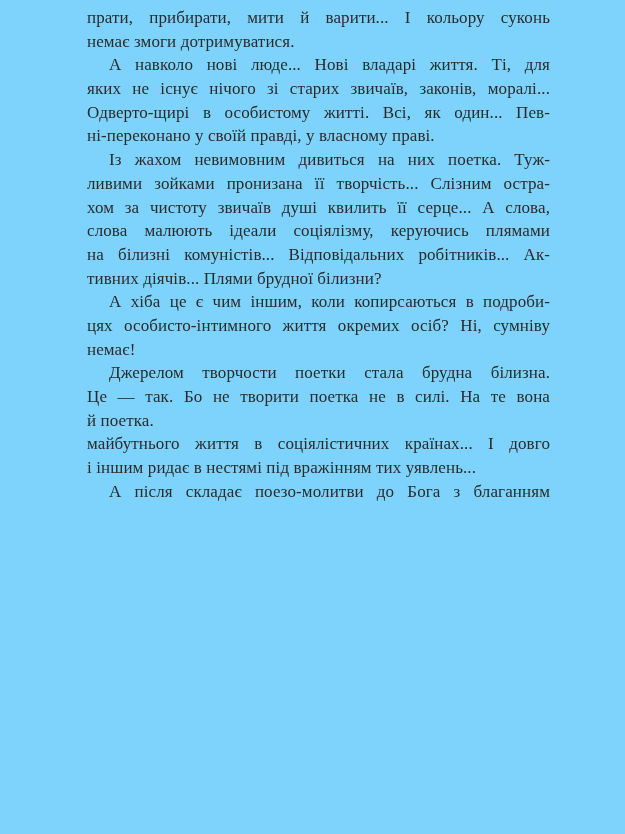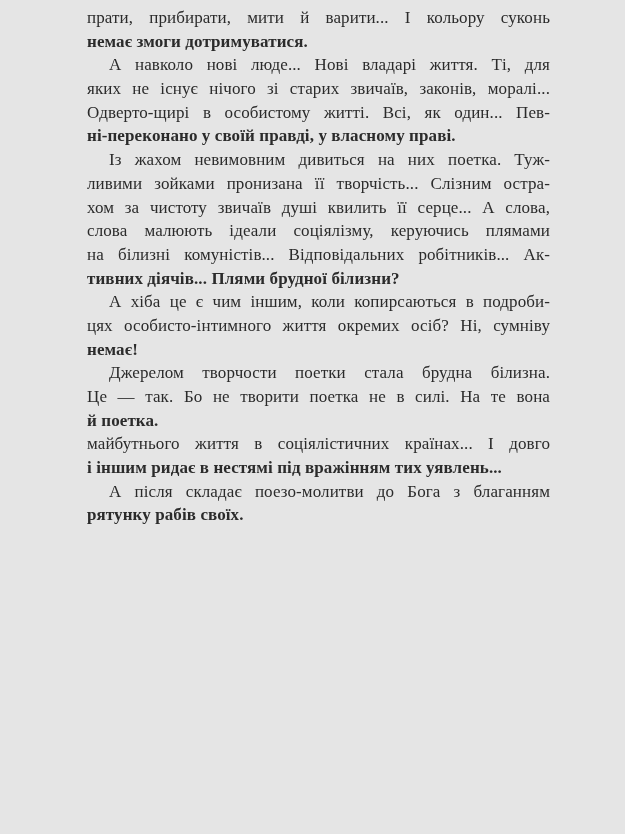--- a/index.html
+++ b/index.html
@@ -30,30 +30,29 @@
   }
   .line {
     height: 23.7px;
     overflow: hidden;
     text-align: justify;
     text-align-last: justify;
   }
   .line.last {
     text-align: right;
     text-align-last: left;
-    font-weight: bold;
   }
   .line.indent {
     text-indent: 22px;
   }
 </style>
 </head>
 <body>
 
-<div class="page" style="background: #e5e5e5; color: rgb(43, 43, 43);">
+<div class="page" style="background: #7dd3fc; color: rgb(43, 43, 43);">
   <div class="text-block">
     <div class="line">прати, прибирати, мити й варити... І кольору суконь</div>
     <div class="line last">немає змоги дотримуватися.</div>
     <div class="line indent">А навколо нові люде... Нові владарі життя. Ті, для</div>
     <div class="line">яких не існує нічого зі старих звичаїв, законів, моралі...</div>
     <div class="line">Одверто-щирі в особистому житті. Всі, як один... Пев-</div>
     <div class="line last">ні-переконано у своїй правді, у власному праві.</div>
     <div class="line indent">Із жахом невимовним дивиться на них поетка. Туж-</div>
     <div class="line">ливими зойками пронизана її творчість... Слізним остра-</div>
     <div class="line">хом за чистоту звичаїв душі квилить її серце... А слова,</div>
@@ -62,15 +61,14 @@
     <div class="line last">тивних діячів... Плями брудної білизни?</div>
     <div class="line indent">А хіба це є чим іншим, коли копирсаються в подроби-</div>
     <div class="line">цях особисто-інтимного життя окремих осіб? Ні, сумніву</div>
     <div class="line last">немає!</div>
     <div class="line indent">Джерелом творчости поетки стала брудна білизна.</div>
     <div class="line">Це — так. Бо не творити поетка не в силі. На те вона</div>
     <div class="line last">й поетка.</div>
     <div class="line">майбутнього життя в соціялістичних країнах... І довго</div>
     <div class="line last">і іншим ридає в нестямі під вражінням тих уявлень...</div>
     <div class="line indent">А після складає поезо-молитви до Бога з благанням</div>
-    <div class="line last">рятунку рабів своїх.</div>
   </div>
 </div>
 
 </body></html>

